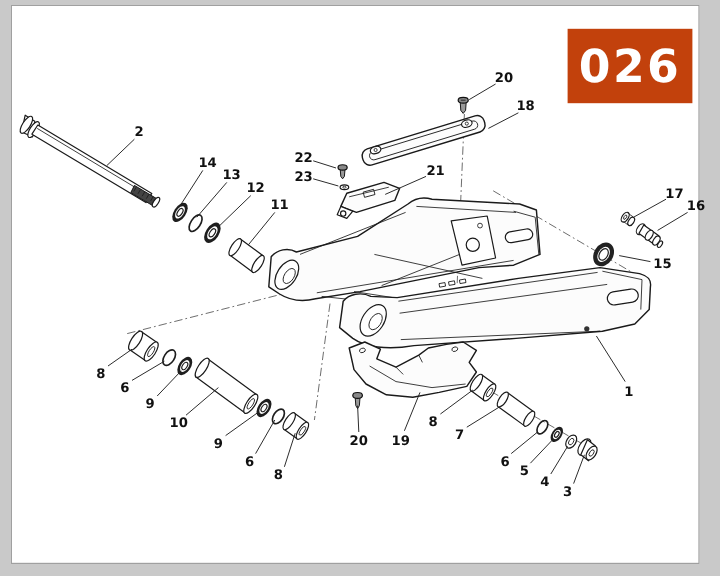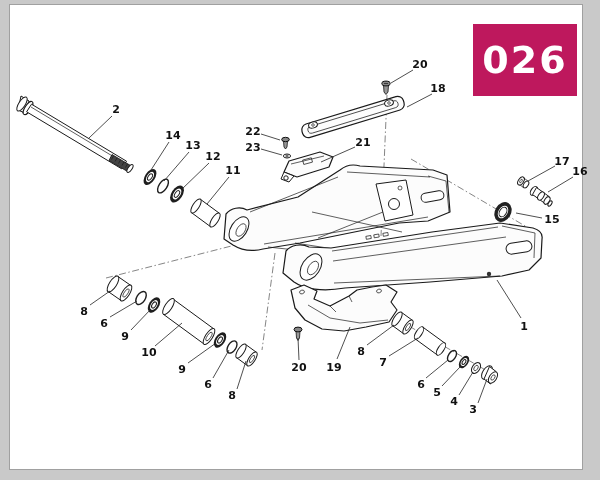--- a/index.html
+++ b/index.html
@@ -1,20 +1,20 @@
 <!DOCTYPE html>
 <html><head>
 <meta charset="utf-8">
 <style>
   html,body{margin:0;padding:0;background:#c9c9c9;}
   .page{position:relative;width:600px;height:480px;background:#c9c9c9;overflow:hidden;
         font-family:"DejaVu Sans", sans-serif;}
   .panel{position:absolute;left:9px;top:4px;width:574px;height:466px;background:#ffffff;
          border:1px solid #a0a0a0;box-sizing:border-box;}
-  .badge{position:absolute;left:473px;top:24px;width:104px;height:72px;background:#be185d;
+  .badge{position:absolute;left:473px;top:24px;width:104px;height:62px;background:#c2410c;
          color:#ffffff;display:flex;align-items:center;justify-content:center;
          font-size:38px;font-weight:800;letter-spacing:2px;}
   svg.art{position:absolute;left:0;top:0;}
   .callout{font:bold 11px "DejaVu Sans", sans-serif;fill:#111;text-anchor:middle;}
   .leader{stroke:#222;stroke-width:0.8;}
   .dash{stroke:#666;stroke-width:0.8;fill:none;stroke-dasharray:7 2.5 1.5 2.5;}
   .ol{fill:#fcfcfc;stroke:#1a1a1a;stroke-width:1.2;stroke-linejoin:round;}
   .ol2{fill:#ffffff;stroke:#1a1a1a;stroke-width:1;stroke-linejoin:round;}
   .thin{fill:none;stroke:#1a1a1a;stroke-width:0.7;}
   .ring{fill:none;stroke:#1e1e1e;}

